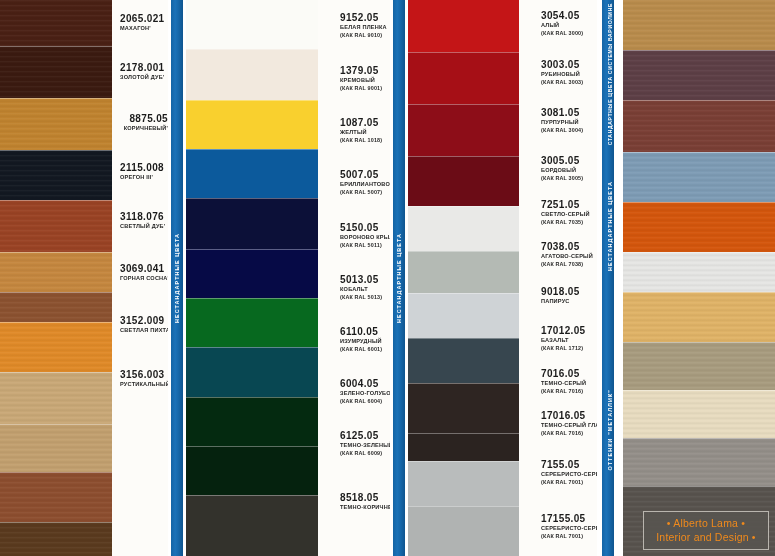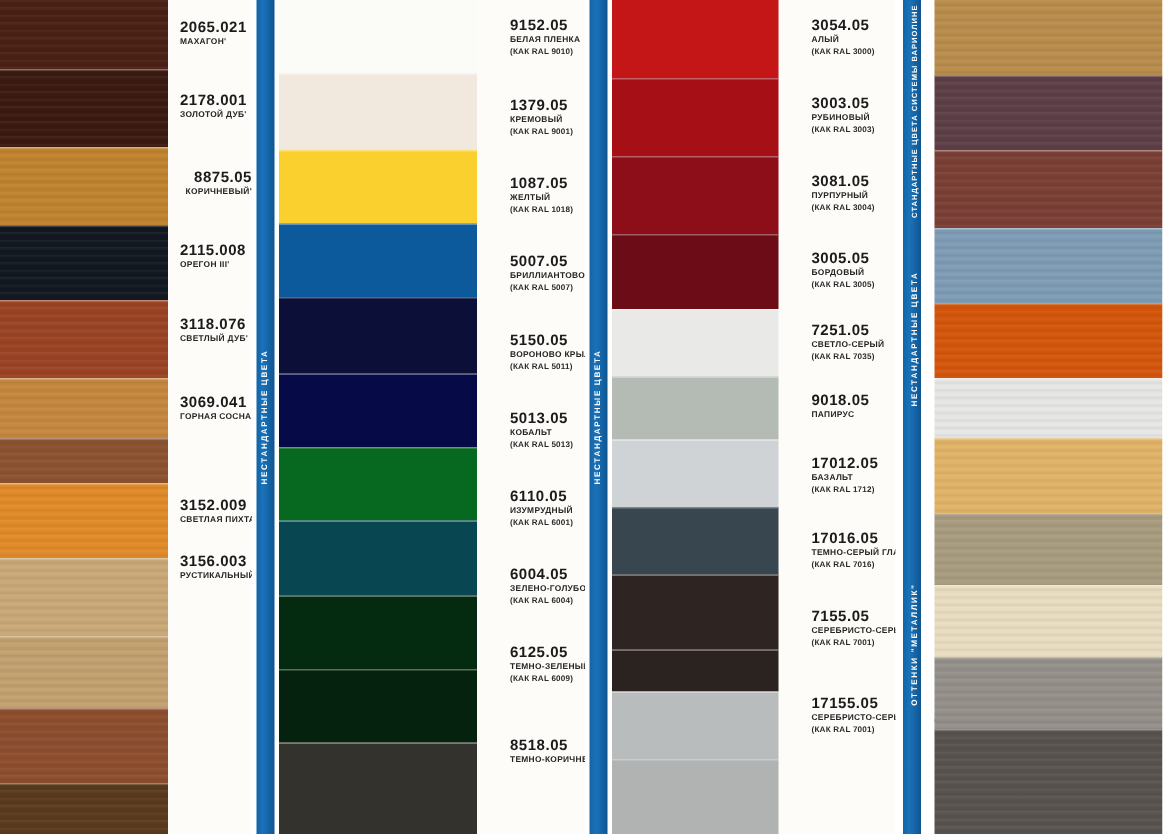--- a/index.html
+++ b/index.html
@@ -220,21 +220,21 @@
         <div class="nm">ОРЕГОН III'</div>
       </div>
       <div class="label-cell" style="height: 52px;">
         <div class="code">3118.076</div>
         <div class="nm">СВЕТЛЫЙ ДУБ'</div>
       </div>
       <div class="label-cell" style="height: 52px;">
         <div class="code">3069.041</div>
         <div class="nm">ГОРНАЯ СОСНА'</div>
       </div>
-      <div class="label-cell" style="height: 52px; justify-content: flex-end;">
+      <div class="label-cell" style="height: 52px;">
         <div class="code">3152.009</div>
         <div class="nm">СВЕТЛАЯ ПИХТА'</div>
       </div>
       <div class="label-cell" style="height: 56px;">
         <div class="code">3156.003</div>
         <div class="nm">РУСТИКАЛЬНЫЙ ДУБ'</div>
       </div>
     </div>
 
   <div class="vbar" id="vbar-left" style="width:18px">
@@ -389,29 +389,39 @@
       <div class="label-cell" style="height: 50px;">
         <div class="code">3005.05</div>
         <div class="nm">БОРДОВЫЙ</div>
         <div class="ral">(КАК RAL 3005)</div>
       </div>
       <div class="label-cell" style="height: 45px;">
         <div class="code">7251.05</div>
         <div class="nm">СВЕТЛО-СЕРЫЙ</div>
         <div class="ral">(КАК RAL 7035)</div>
       </div>
+      <div class="label-cell" style="height: 45px;">
+        <div class="code">7038.05</div>
+        <div class="nm">АГАТОВО-СЕРЫЙ</div>
+        <div class="ral">(КАК RAL 7038)</div>
+      </div>
       <div class="label-cell" style="height: 42px;">
         <div class="code">9018.05</div>
         <div class="nm">ПАПИРУС</div>
       </div>
       <div class="label-cell" style="height: 50px;">
         <div class="code">17012.05</div>
         <div class="nm">БАЗАЛЬТ</div>
         <div class="ral">(КАК RAL 1712)</div>
       </div>
+      <div class="label-cell" style="height: 42px;">
+        <div class="code">7016.05</div>
+        <div class="nm">ТЕМНО-СЕРЫЙ</div>
+        <div class="ral">(КАК RAL 7016)</div>
+      </div>
       <div class="label-cell" style="height: 50px;">
         <div class="code">17016.05</div>
         <div class="nm">ТЕМНО-СЕРЫЙ ГЛАДКИЙ</div>
         <div class="ral">(КАК RAL 7016)</div>
       </div>
       <div class="label-cell" style="height: 54px;">
         <div class="code">7155.05</div>
         <div class="nm">СЕРЕБРИСТО-СЕРЫЙ</div>
         <div class="ral">(КАК RAL 7001)</div>
       </div>
@@ -476,14 +486,18 @@
       <div class="swatch" style="height: 48px; background: rgb(148, 143, 137);">
         <div class="grain"></div>
         <div class="hairline" style="top: 0px;"></div>
       </div>
       <div class="swatch" style="height: 70px; background: rgb(88, 83, 78);">
         <div class="grain"></div>
         <div class="hairline" style="top: 0px;"></div>
       </div>
     </div>
 
+  <div id="watermark">
+    <div>• Alberto Lama •</div>
+    <div>Interior and Design •</div>
+  </div>
 
 </div>
 
 </body></html>

